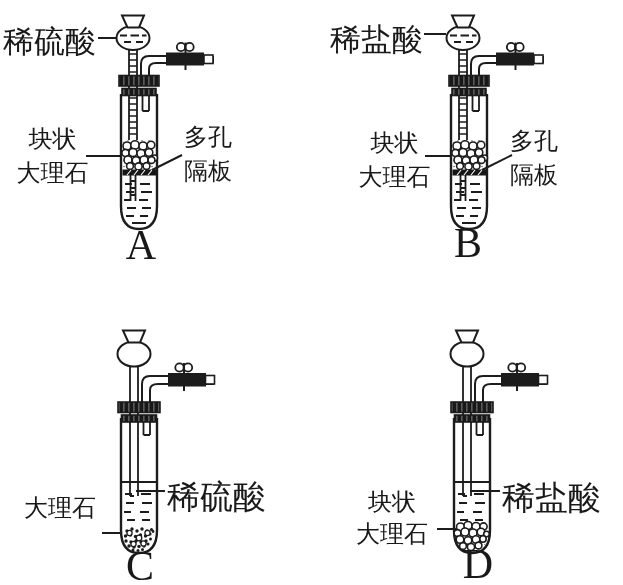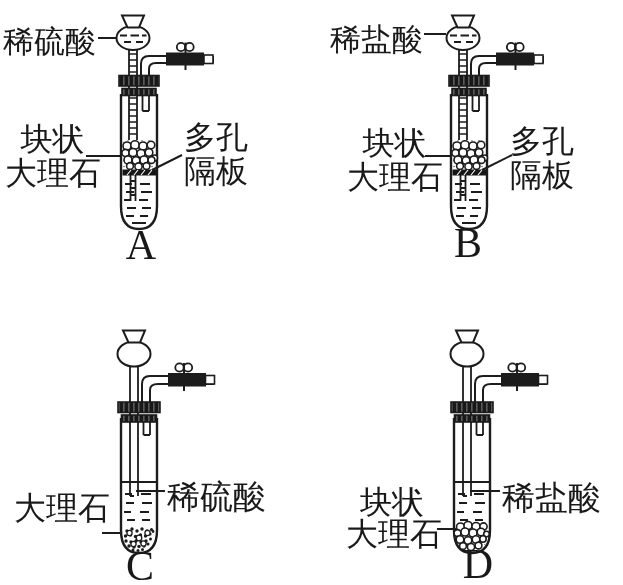--- a/index.html
+++ b/index.html
@@ -3,21 +3,21 @@
 <meta charset="utf-8">
 <style>
   html,body{margin:0;padding:0;background:#ffffff;}
   .stage{position:relative;width:623px;height:585px;background:#ffffff;overflow:hidden;
          font-family:"Liberation Serif","DejaVu Serif",serif;}
   .stage svg{position:absolute;left:0;top:0;}
   .lbl{position:absolute;color:#191919;white-space:nowrap;}
   .lbl .ln{display:block;}
   .acid-ab{font-size:31px;}
   .acid-cd{font-size:33px;}
-  .two{font-size:32px;line-height:34px;text-align:center;}
+  .two{font-size:24px;line-height:34px;text-align:center;}
   .plate{text-align:center;}
   .letter{font-size:42px;transform:translate(-50%,-55%);}
 </style>
 </head>
 <body>
 
 <div class="stage">
 
 <svg width="623" height="585" viewBox="0 0 623 585" xmlns="http://www.w3.org/2000/svg">
   <defs>

